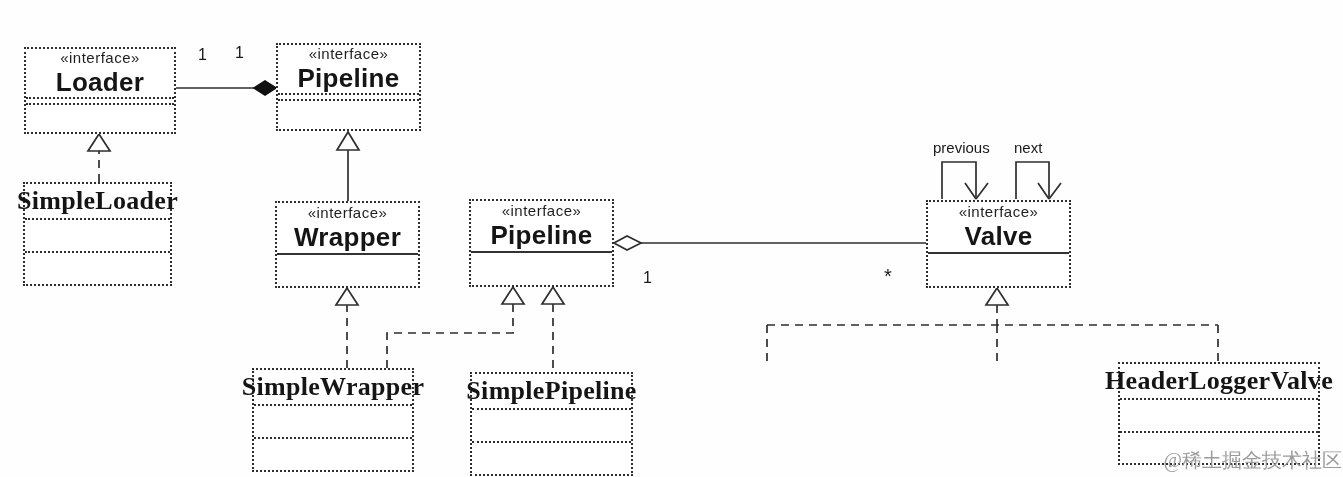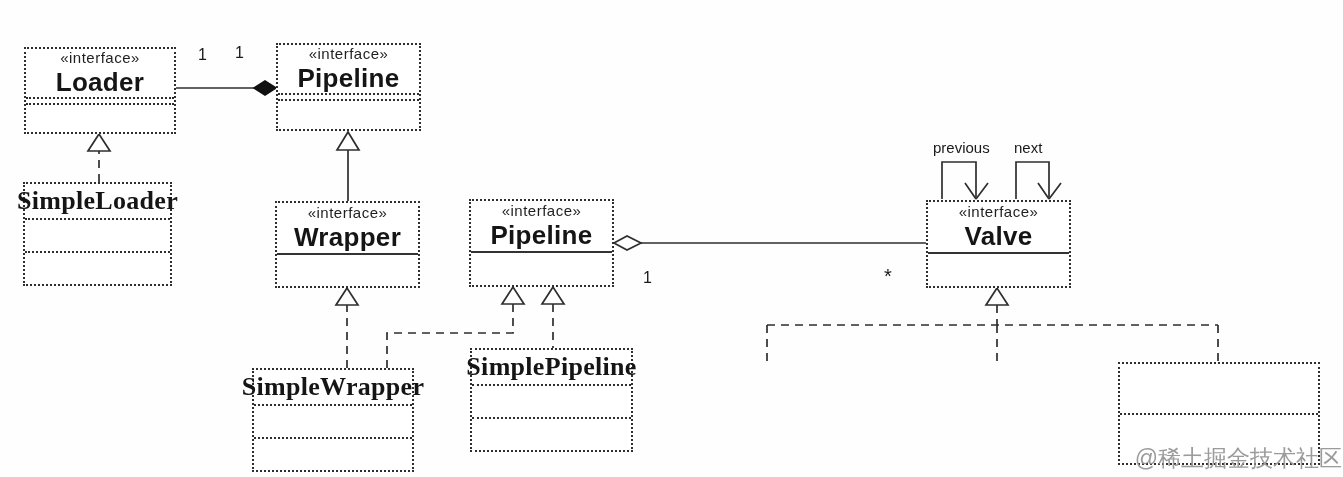--- a/index.html
+++ b/index.html
@@ -31,22 +31,22 @@
   .stereo{
     font-size:15px;color:#1f1f1f;letter-spacing:.5px;line-height:1.3;
     white-space:nowrap;
   }
   .cname{
     font-size:26px;font-weight:bold;color:#151515;letter-spacing:.3px;
     line-height:1.15;white-space:nowrap;
   }
   .watermark{
     position:absolute;right:1px;bottom:3px;
-    font-family:Liberation Sans, sans-serif;
-    font-size:23px;color:rgba(150,150,150,.95);
+    font-family:Liberation Serif, serif;
+    font-size:20px;color:rgba(150,150,150,.95);
     white-space:nowrap;z-index:5;
   }
   svg line, svg path, svg polyline{stroke:#2e2e2e;stroke-width:1.7;fill:none;}
   svg .dash{stroke-dasharray:8 6;}
   svg polygon.tri{fill:#ffffff;stroke:#2e2e2e;stroke-width:1.7;}
   svg polygon.dia-filled{fill:#111111;stroke:#111111;stroke-width:1.5;}
   svg polygon.dia-hollow{fill:#ffffff;stroke:#2e2e2e;stroke-width:1.7;}
   svg text{
     font-family:"Liberation Sans", sans-serif;
     fill:#1a1a1a;stroke:none;
@@ -153,29 +153,32 @@
   </div>
 
   <div class="box cls" style="left:252px;top:368px;width:162px;height:104px;">
     <div class="title">
       <div class="cname">SimpleWrapper</div>
     </div>
     <div class="comp divided"></div>
     <div class="comp"></div>
   </div>
 
-  <div class="box cls" style="left:470px;top:348px;width:163px;height:104px;">
+  <div class="box cls" style="left:470px;top:372px;width:163px;height:104px;">
     <div class="title">
       <div class="cname">SimplePipeline</div>
     </div>
     <div class="comp divided"></div>
     <div class="comp"></div>
   </div>
 
 
 
   <div class="box cls" style="left:1118px;top:362px;width:202px;height:103px;">
+    <div class="title">
+      <div class="cname">HeaderLoggerValve</div>
+    </div>
     <div class="comp divided"></div>
     <div class="comp"></div>
   </div>
 
   <div class="watermark">@稀土掘金技术社区</div>
 </div>
 
 </body></html>

